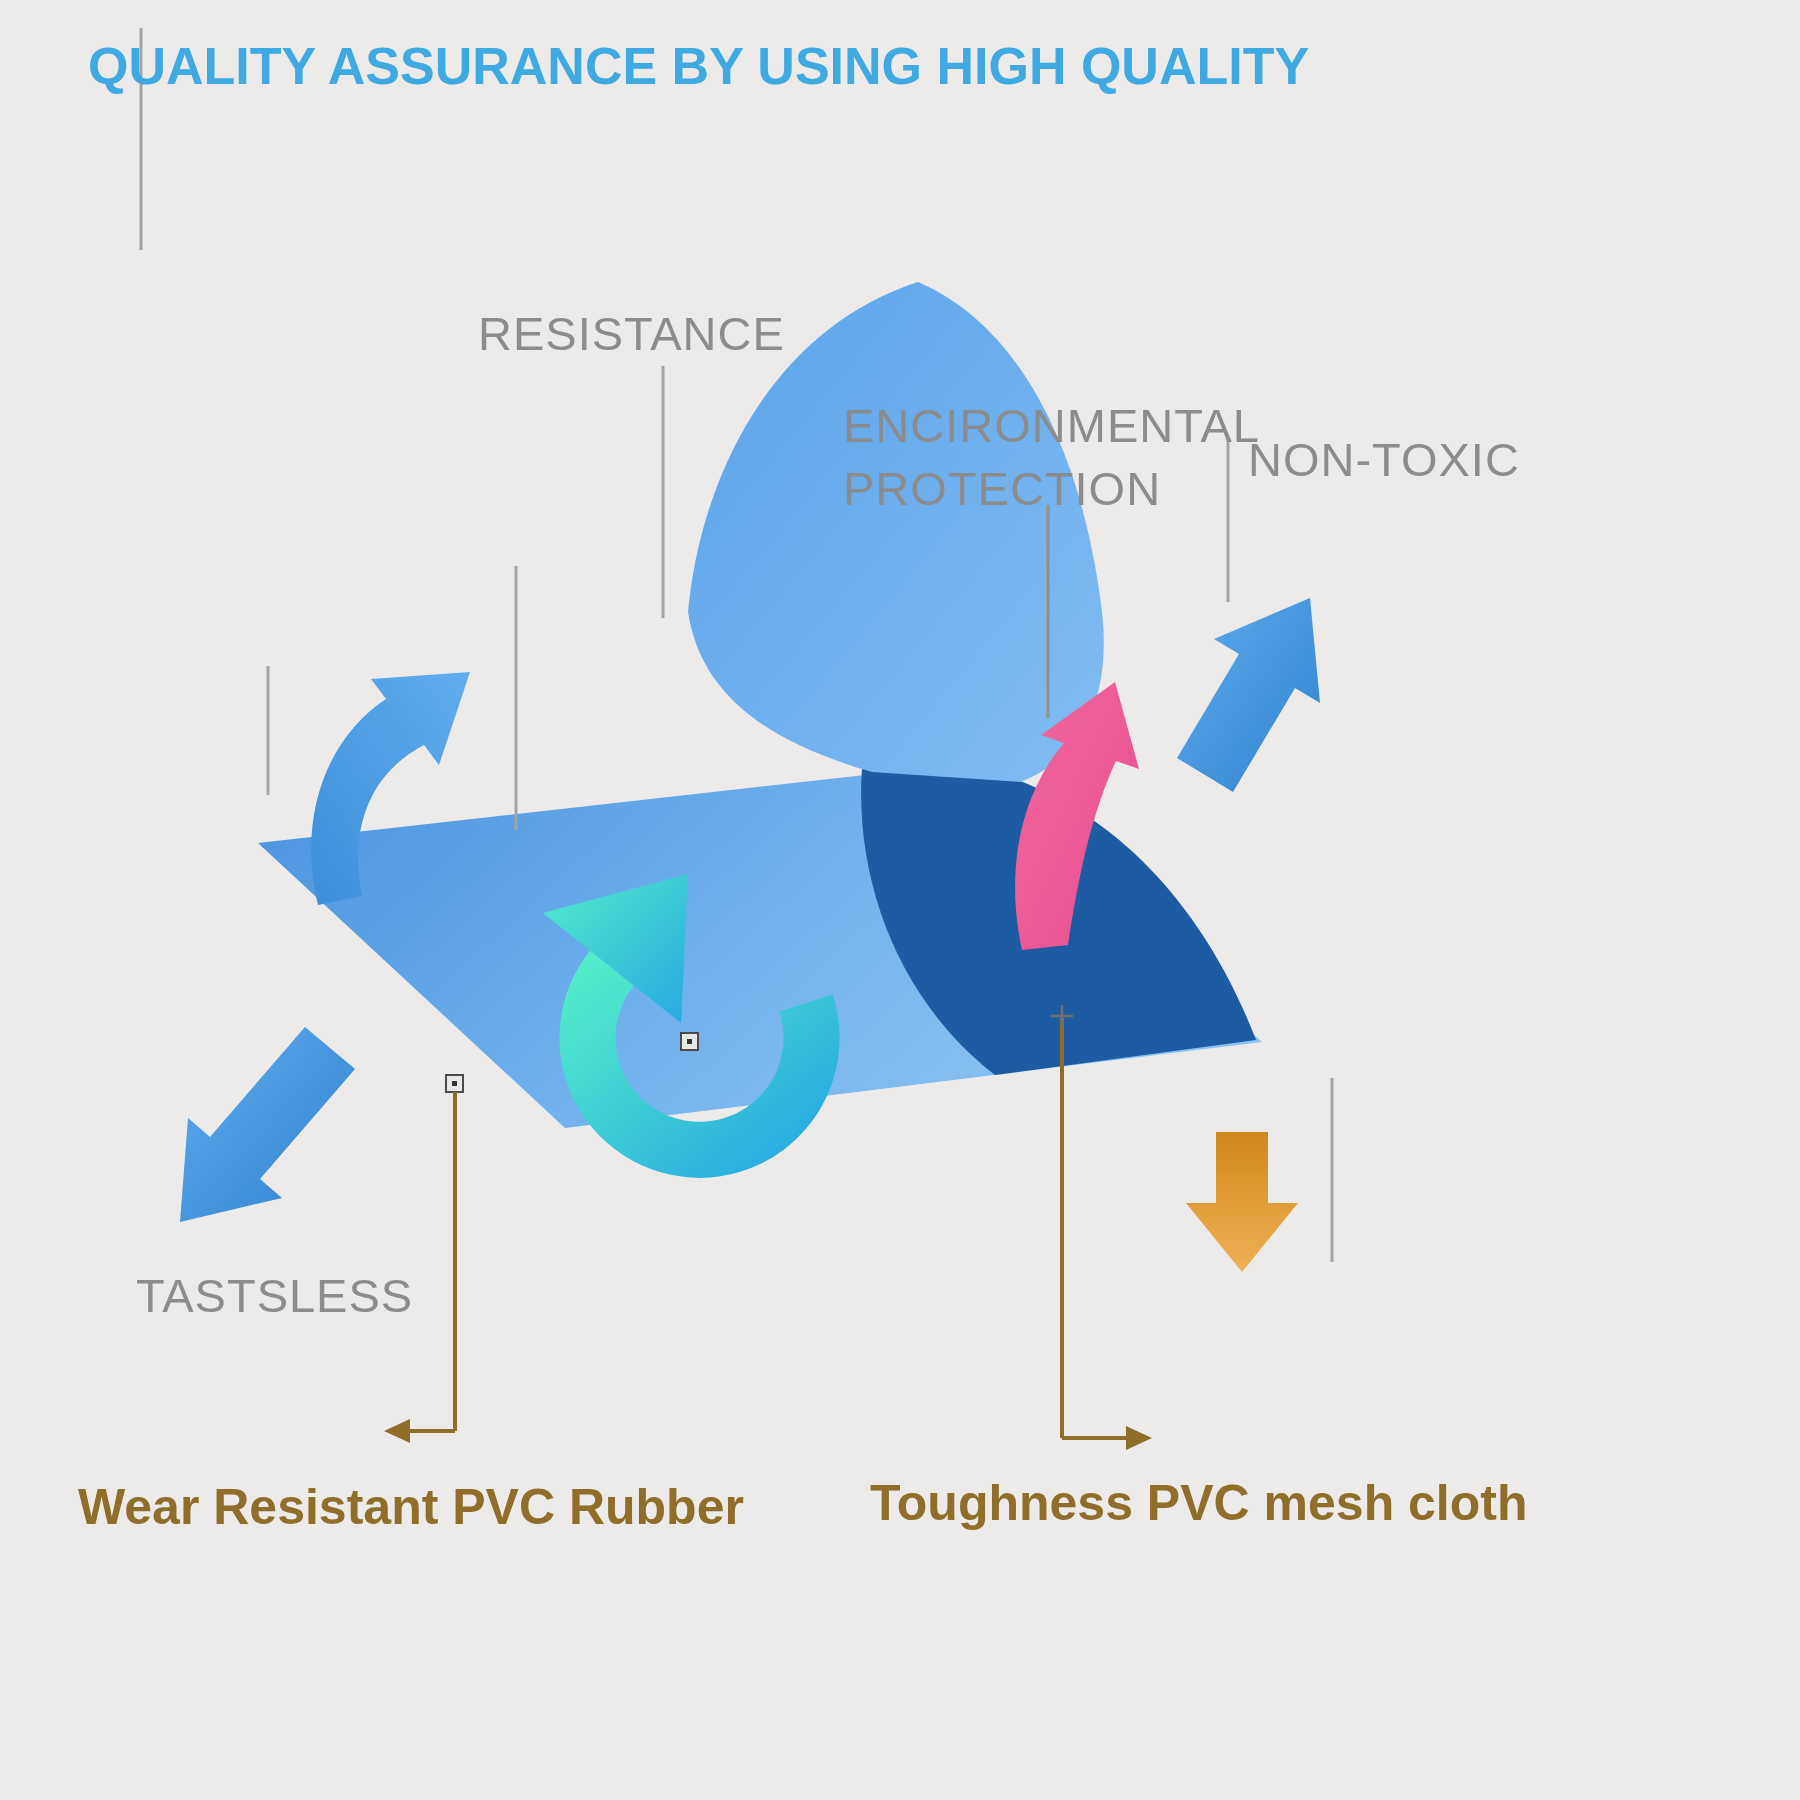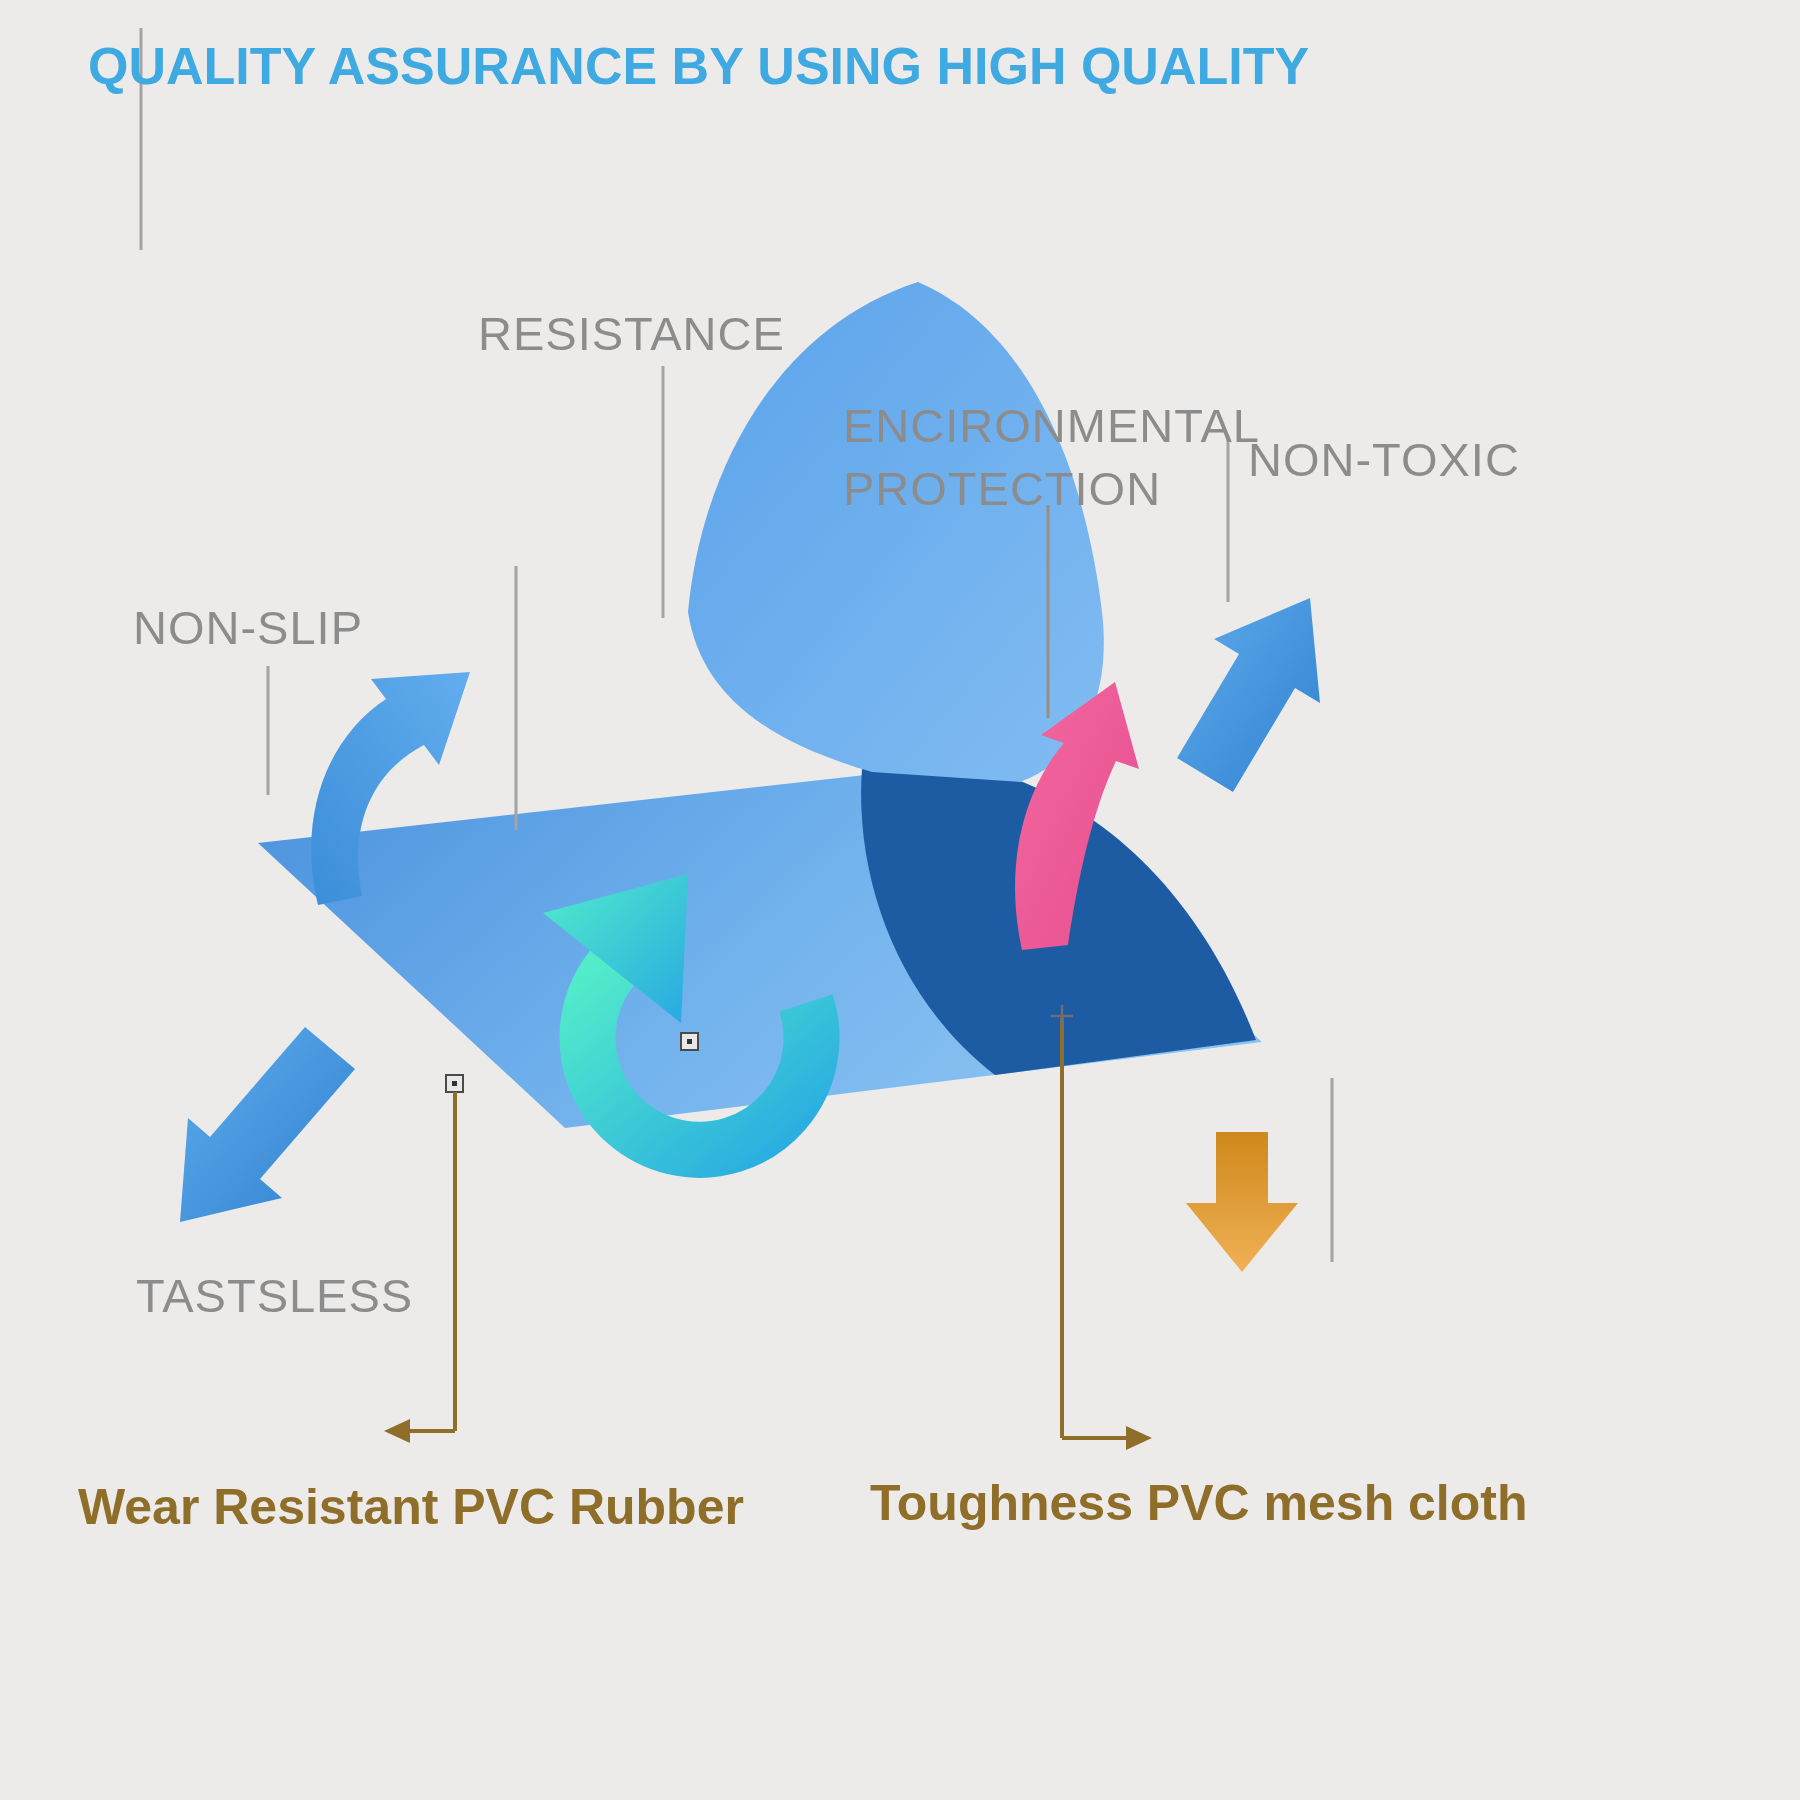--- a/index.html
+++ b/index.html
@@ -125,21 +125,20 @@
       <g>
         <line x1="1051" y1="1016" x2="1073" y2="1016" stroke="#6f6f6f" stroke-width="2.5"></line>
         <line x1="1062" y1="1005" x2="1062" y2="1027" stroke="#6f6f6f" stroke-width="2.5"></line>
       </g>
     </g>
   </svg>
 
   <div class="page-title">QUALITY ASSURANCE BY USING HIGH QUALITY</div>
 
   <div class="lbl" id="lbl-waterproof">RESISTANCE</div>
-  <div class="lbl" id="lbl-nonslip">NON-SLIP</div>
   <div class="lbl" id="lbl-environmental">ENCIRONMENTAL
 PROTECTION</div>
   <div class="lbl" id="lbl-nontoxic">NON-TOXIC</div>
   <div class="lbl" id="lbl-tasteless">TASTSLESS</div>
 
   <div class="cap" id="cap-left">Wear Resistant PVC Rubber</div>
   <div class="cap" id="cap-right">Toughness PVC mesh cloth</div>
 
 </div>
 

